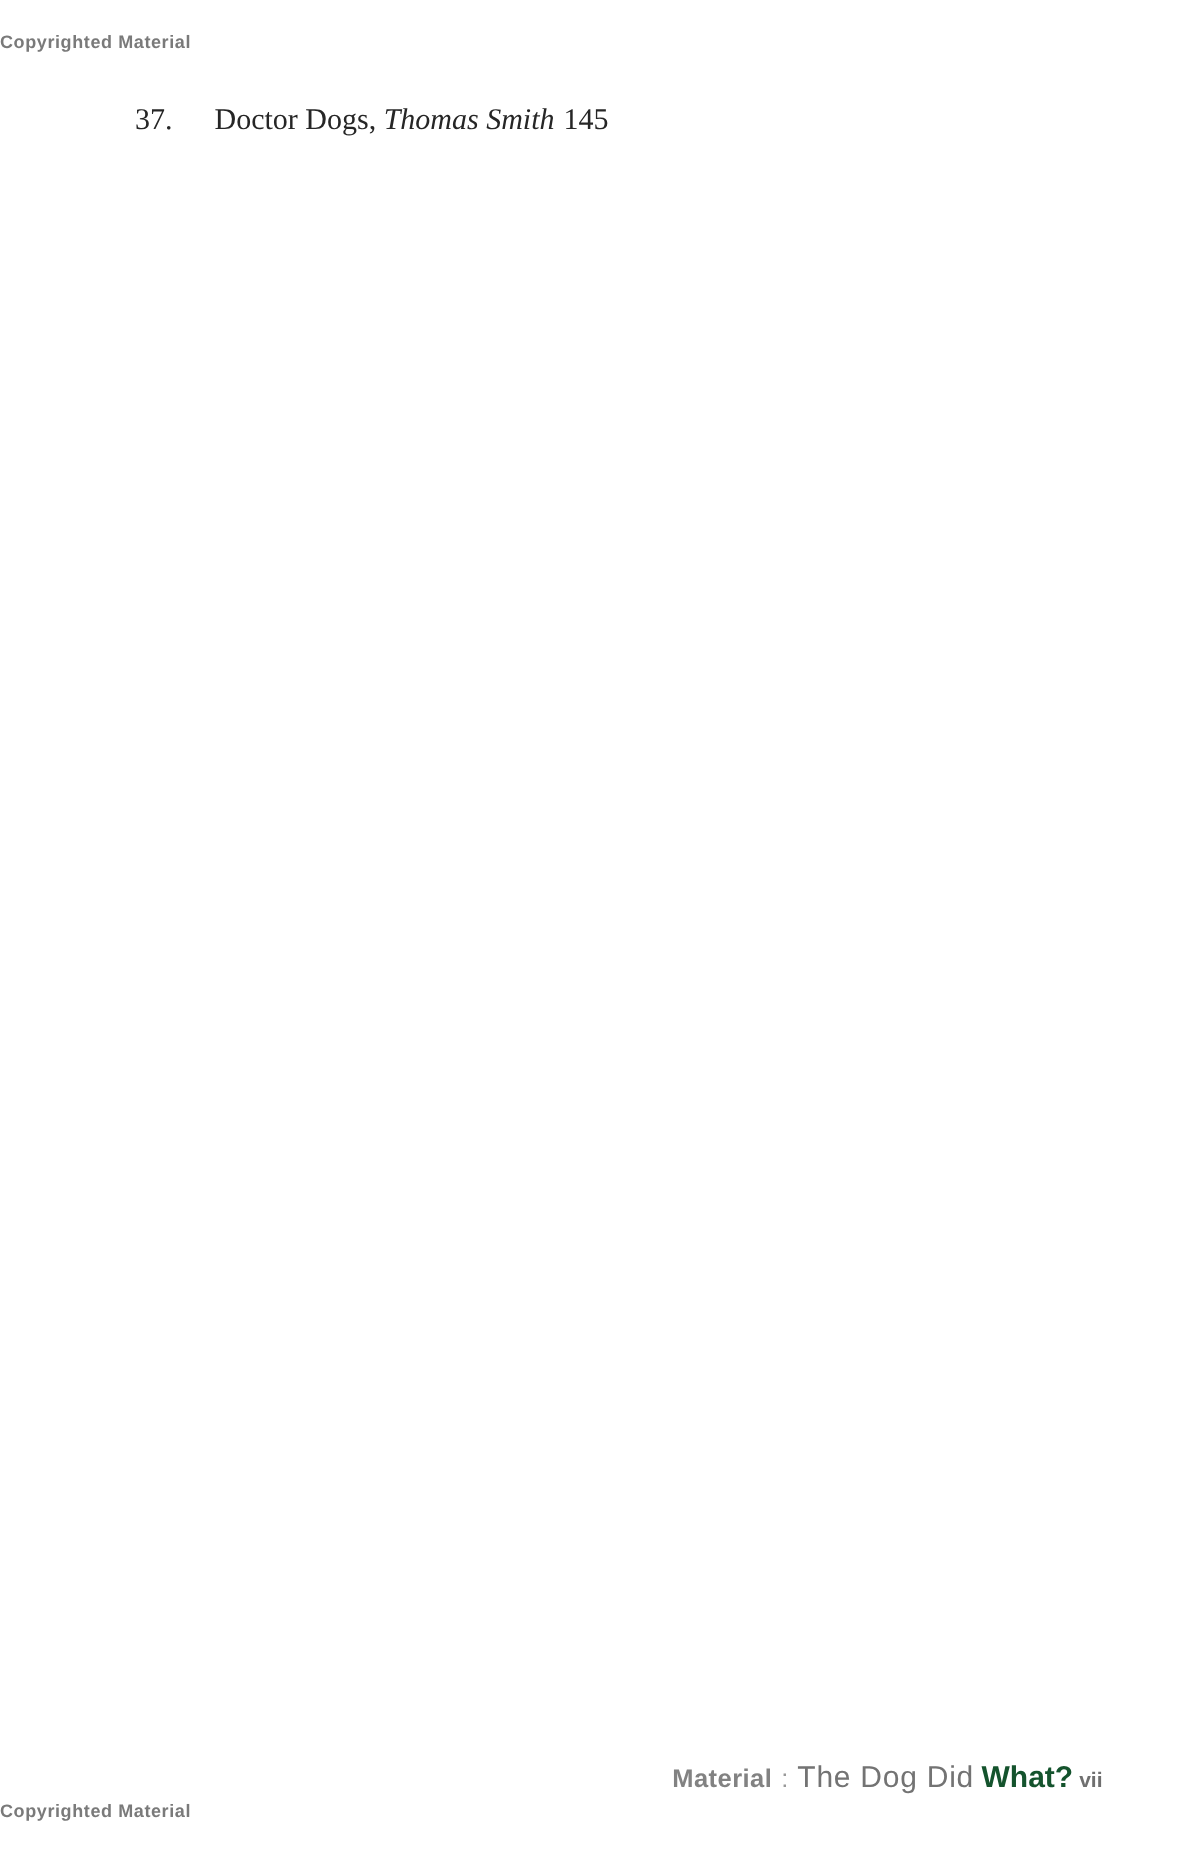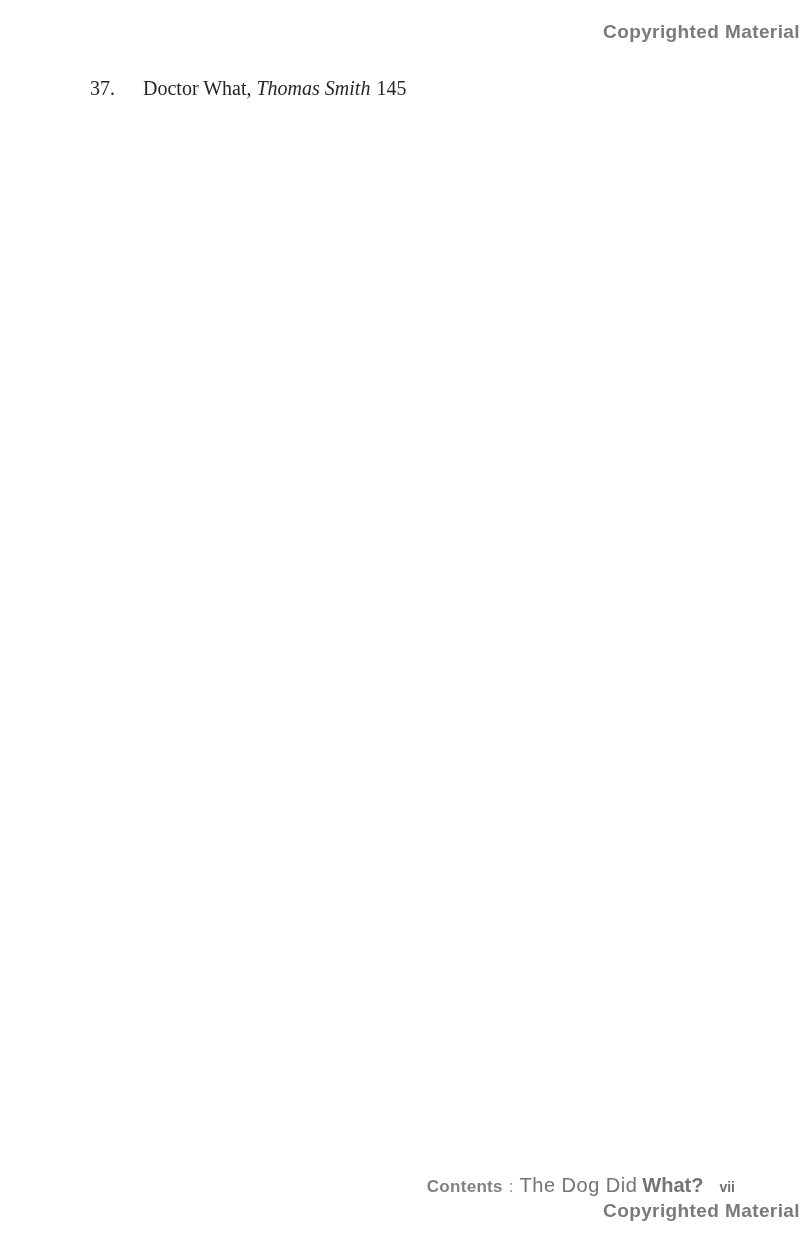--- a/index.html
+++ b/index.html
@@ -8,24 +8,24 @@
     width: 800px;
     height: 1243px;
     background: #ffffff;
     overflow: hidden;
     font-family: "Liberation Serif", serif;
     color: #262626;
   }
   .copyright {
     font-family: "Liberation Sans", sans-serif;
     font-weight: bold;
-    font-size: 19px;
+    font-size: 12px;
     letter-spacing: 0.4px;
     color: #7a7a7a;
-    text-align: right;
+    text-align: left;
   }
   .copyright.top { padding-top: 21px; }
   .copyright.bottom {
     position: absolute;
     top: 1200px;
     left: 0;
     width: 100%;
   }
   .toc {
     margin-top: 30px;
@@ -63,45 +63,45 @@
   .footer-line {
     position: absolute;
     top: 1174px;
     right: 65px;
     font-family: "Liberation Sans", sans-serif;
     white-space: nowrap;
   }
   .f-contents { font-size: 17px; color: #828282; font-weight: bold; letter-spacing: 0.3px; }
   .f-sep { font-size: 17px; color: #999999; margin: 0 6px; }
   .f-title { font-size: 20px; color: #737373; letter-spacing: 0.5px; }
-  .f-title-bold { font-size: 20px; color: #737373; font-weight: bold; margin-left: 5px; }
-  .f-page { font-size: 14px; color: #6f6f6f; font-weight: bold; margin-left: 16px; }
+  .f-title-bold { font-size: 20px; color: #14532d; font-weight: bold; margin-left: 5px; }
+  .f-page { font-size: 14px; color: #6f6f6f; font-weight: bold; margin-left: 4px; }
 </style>
 </head>
 <body>
 
 <div class="page">
 
   <div class="copyright top">Copyrighted Material</div>
 
   <div class="toc">
   <section class="toc-section">
 
     <div class="entries">
   <div class="entry">
     <span class="num">37.</span>
-    <span class="text"><span class="title">Doctor What,</span><span class="author">Thomas Smith</span></span>
+    <span class="text"><span class="title">Doctor Dogs,</span><span class="author">Thomas Smith</span></span>
     <span class="leader"></span>
     <span class="page">145</span>
   </div>
 
 </div>
   </section>
 
 </div>
 
   <div class="footer-line">
-    <span class="f-contents">Contents</span><span class="f-sep">:</span><span class="f-title">The Dog Did</span><span class="f-title-bold">What?</span><span class="f-page">vii</span>
+    <span class="f-contents">Material</span><span class="f-sep">:</span><span class="f-title">The Dog Did</span><span class="f-title-bold">What?</span><span class="f-page">vii</span>
   </div>
 
   <div class="copyright bottom">Copyrighted Material</div>
 
 </div>
 
 </body></html>

